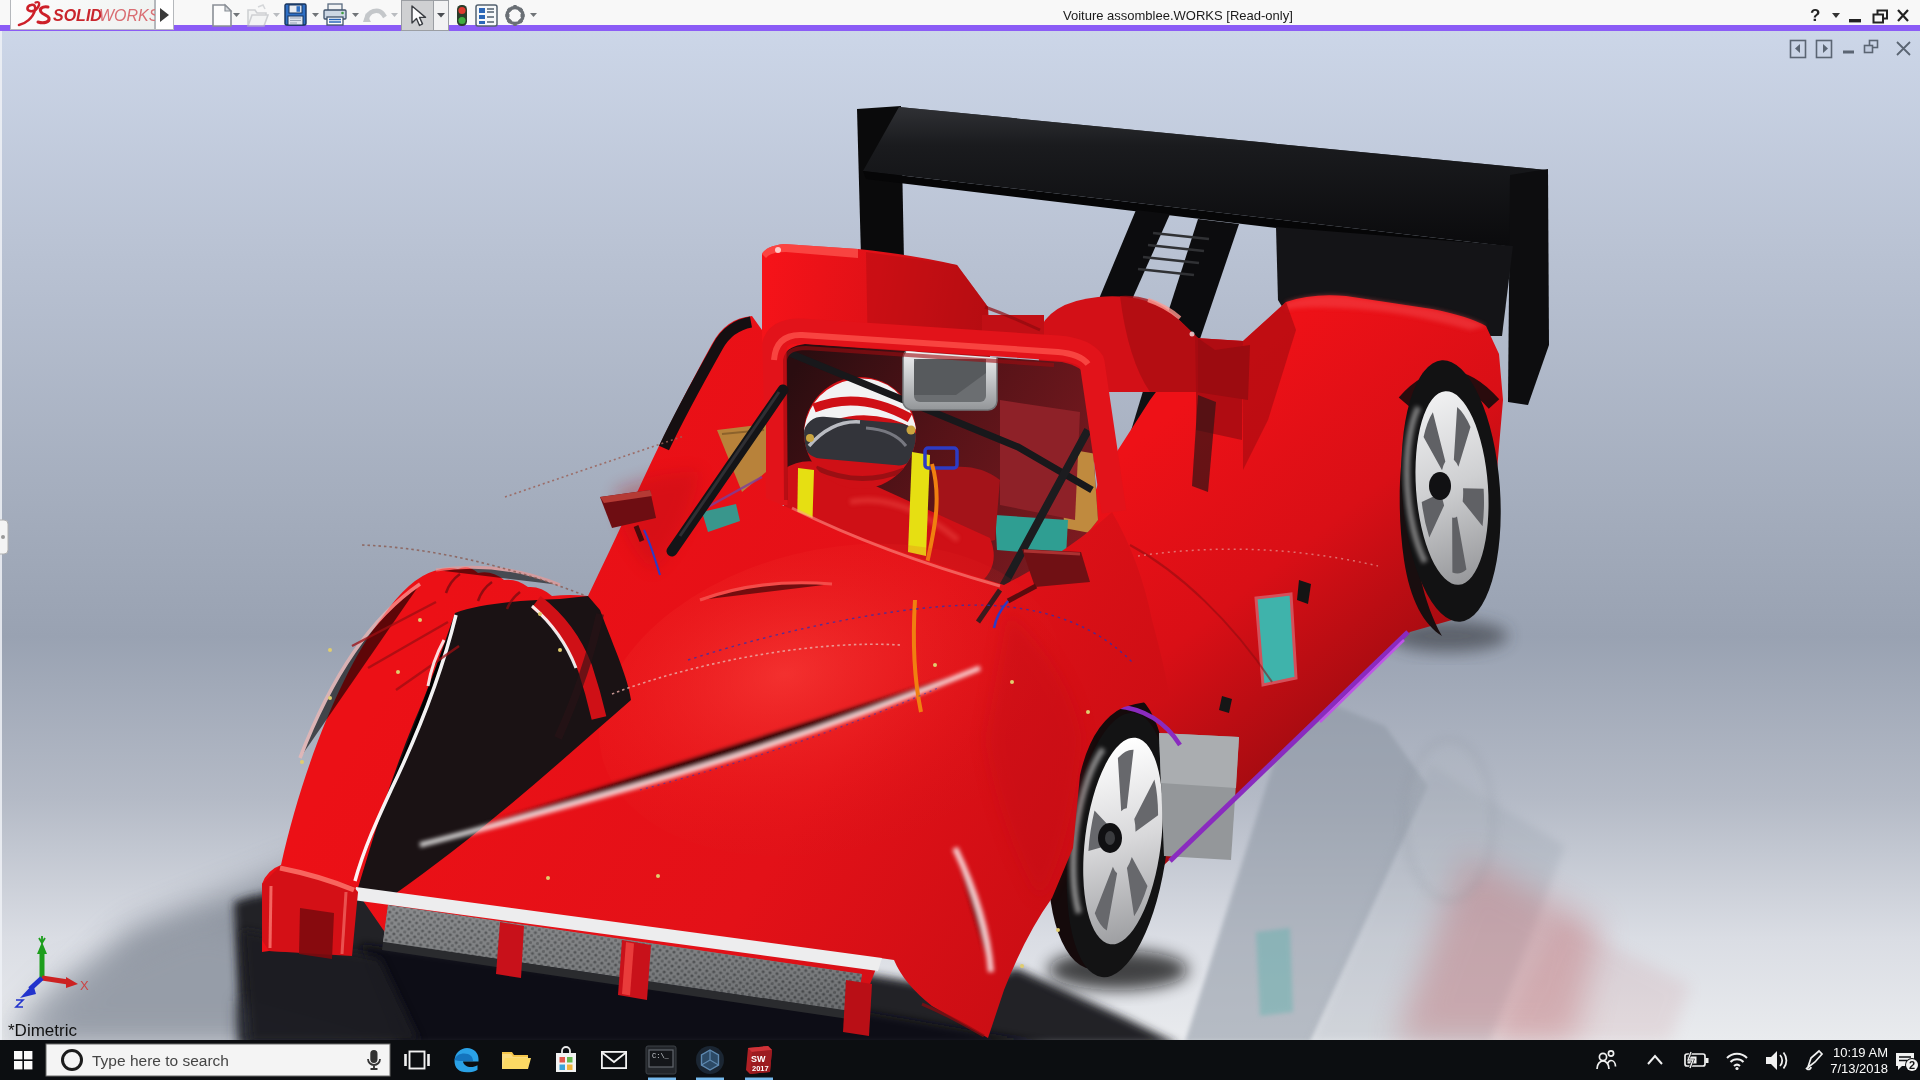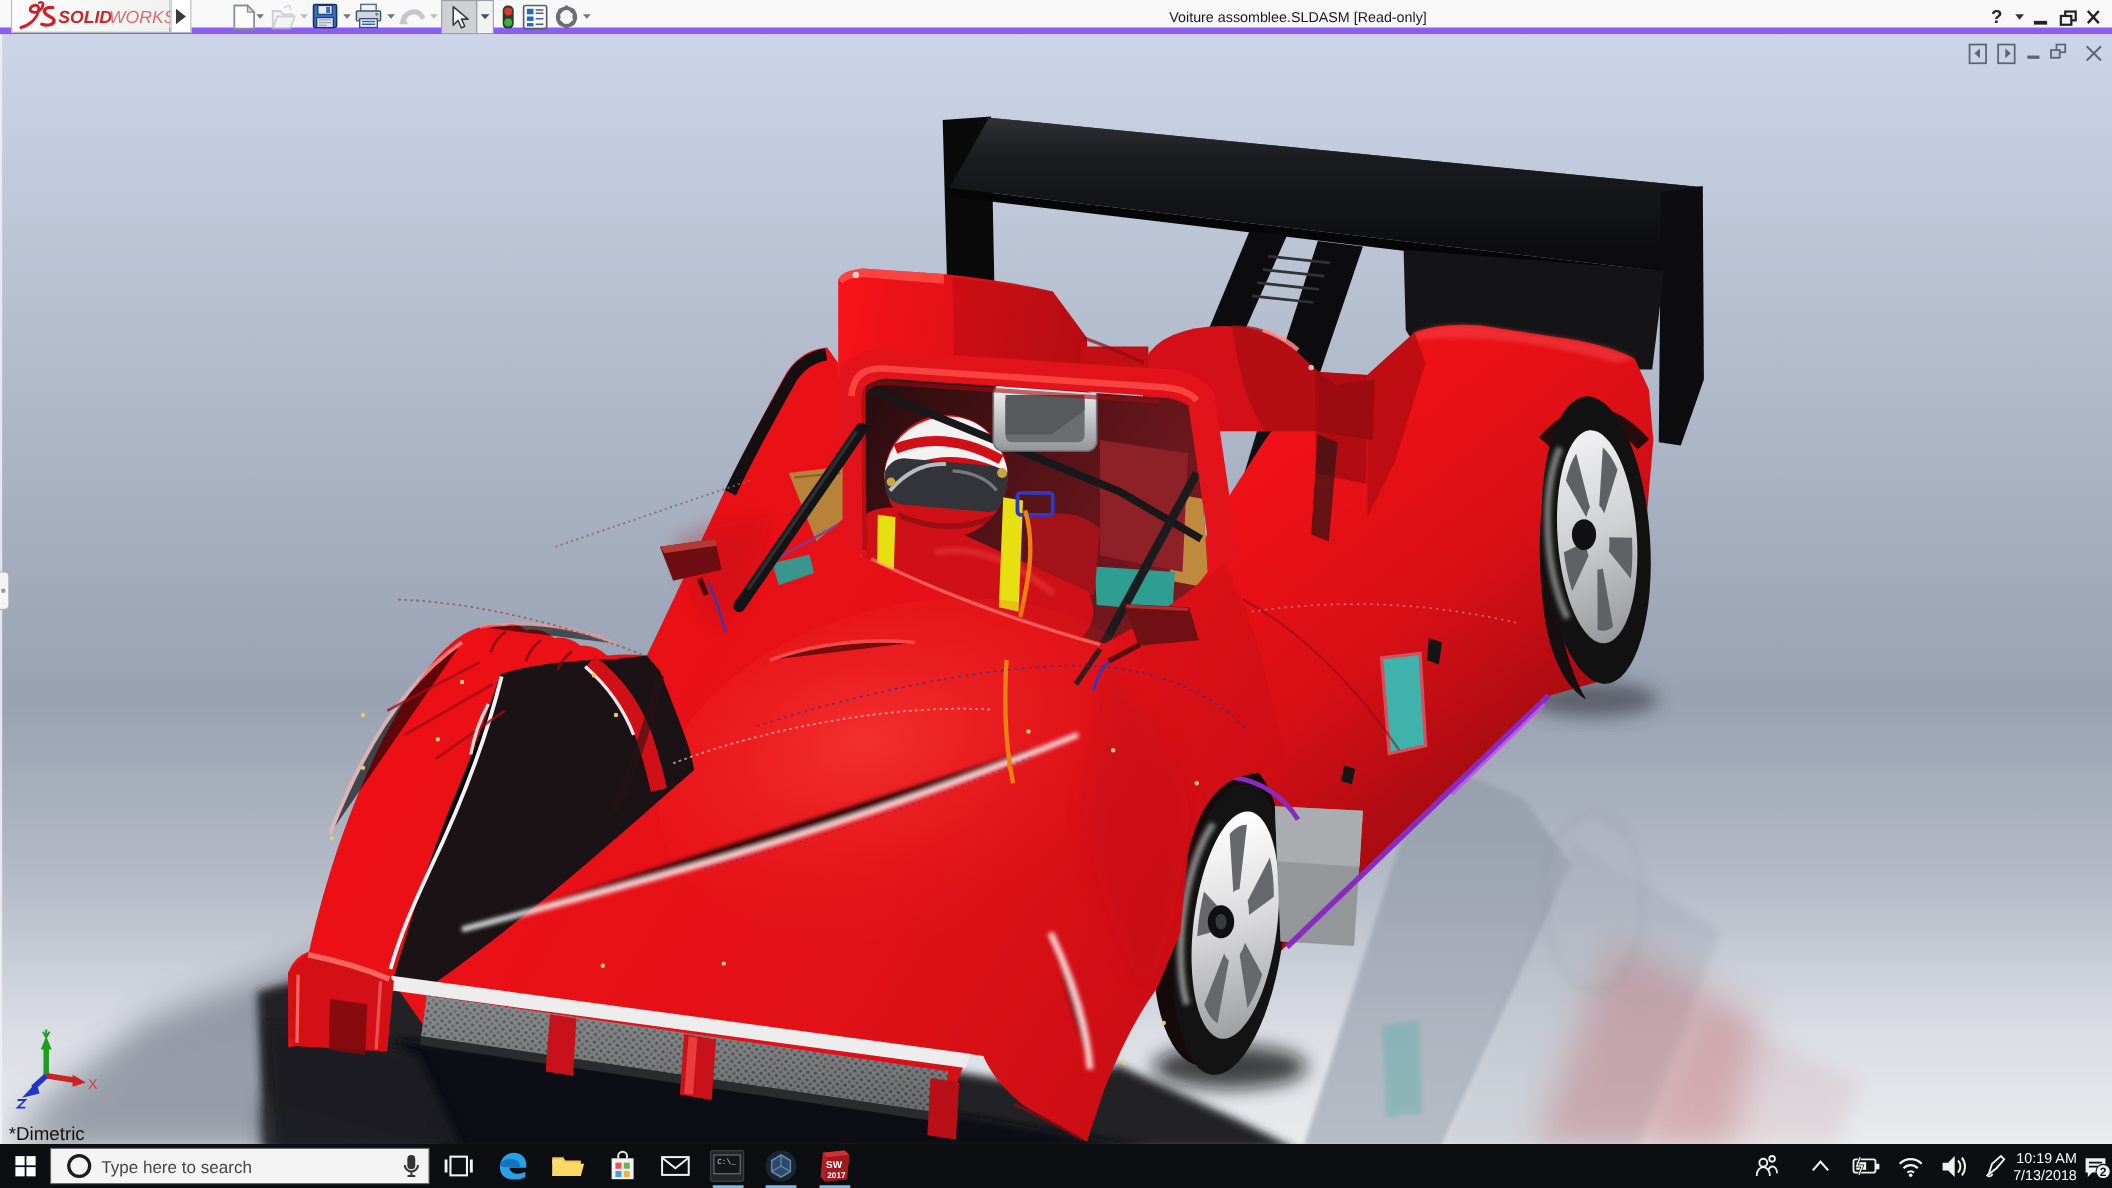--- a/index.html
+++ b/index.html
@@ -440,21 +440,21 @@
 
 <g transform="translate(304,4)">
         <circle cx="11" cy="11.5" r="8" fill="none" stroke="#6a6f75" stroke-width="3.4"></circle>
         <circle cx="11" cy="11.5" r="3.2" fill="#f8f8f8"></circle>
         <g stroke="#6a6f75" stroke-width="3.2">
           <path d="M11 1 v4 M11 18 v4 M1.5 11.5 h4 M16.5 11.5 h4 M4 4.5 l2.8 2.8 M15.2 15.7 l2.8 2.8 M18 4.5 l-2.8 2.8 M6.8 15.7 l-2.8 2.8"></path>
         </g>
       </g>
 <path d="M330 13 l7 0 l-3.5 4 z" fill="#707478"></path>
 </svg>
-<div class="tbtxt" style="left:1063px">Voiture assomblee.SLDASM [Read-only]</div>
+<div class="tbtxt" style="left:1063px">Voiture assomblee.WORKS [Read-only]</div>
 
 <div class="tbtxt" style="left:1810px;font-size:17px;font-weight:bold;color:#222">?</div>
 <svg style="position:absolute;left:1826px;top:0" width="94" height="31" viewBox="0 0 94 31" xmlns="http://www.w3.org/2000/svg">
 <path d="M6 13 l8 0 l-4 5 z" fill="#333"></path>
 <rect x="23" y="19" width="12" height="3.4" fill="#222"></rect>
 <g fill="none" stroke="#222" stroke-width="2">
         <rect x="51.5" y="10.5" width="9.5" height="8"></rect>
         <rect x="47.5" y="14.5" width="9.5" height="8" fill="#f8f8f8"></rect>
       </g>
 <path d="M72 10 l10 11 M82 10 l-10 11" stroke="#222" stroke-width="2.2"></path>

